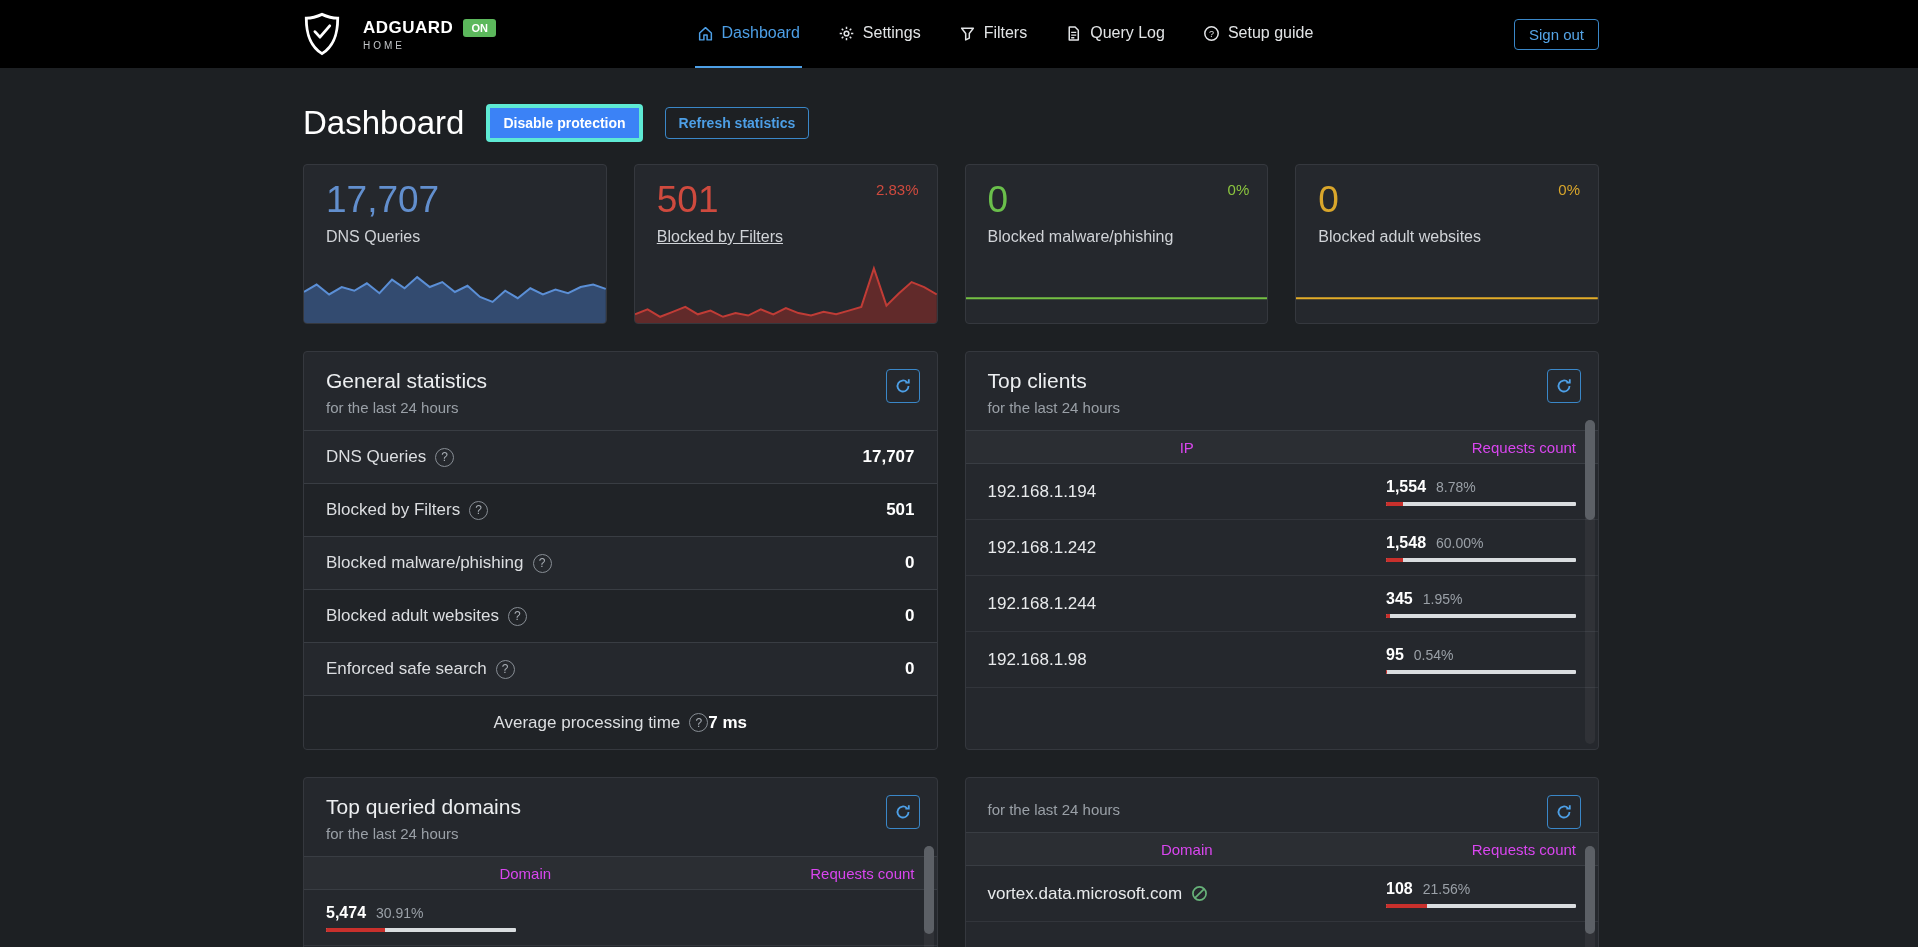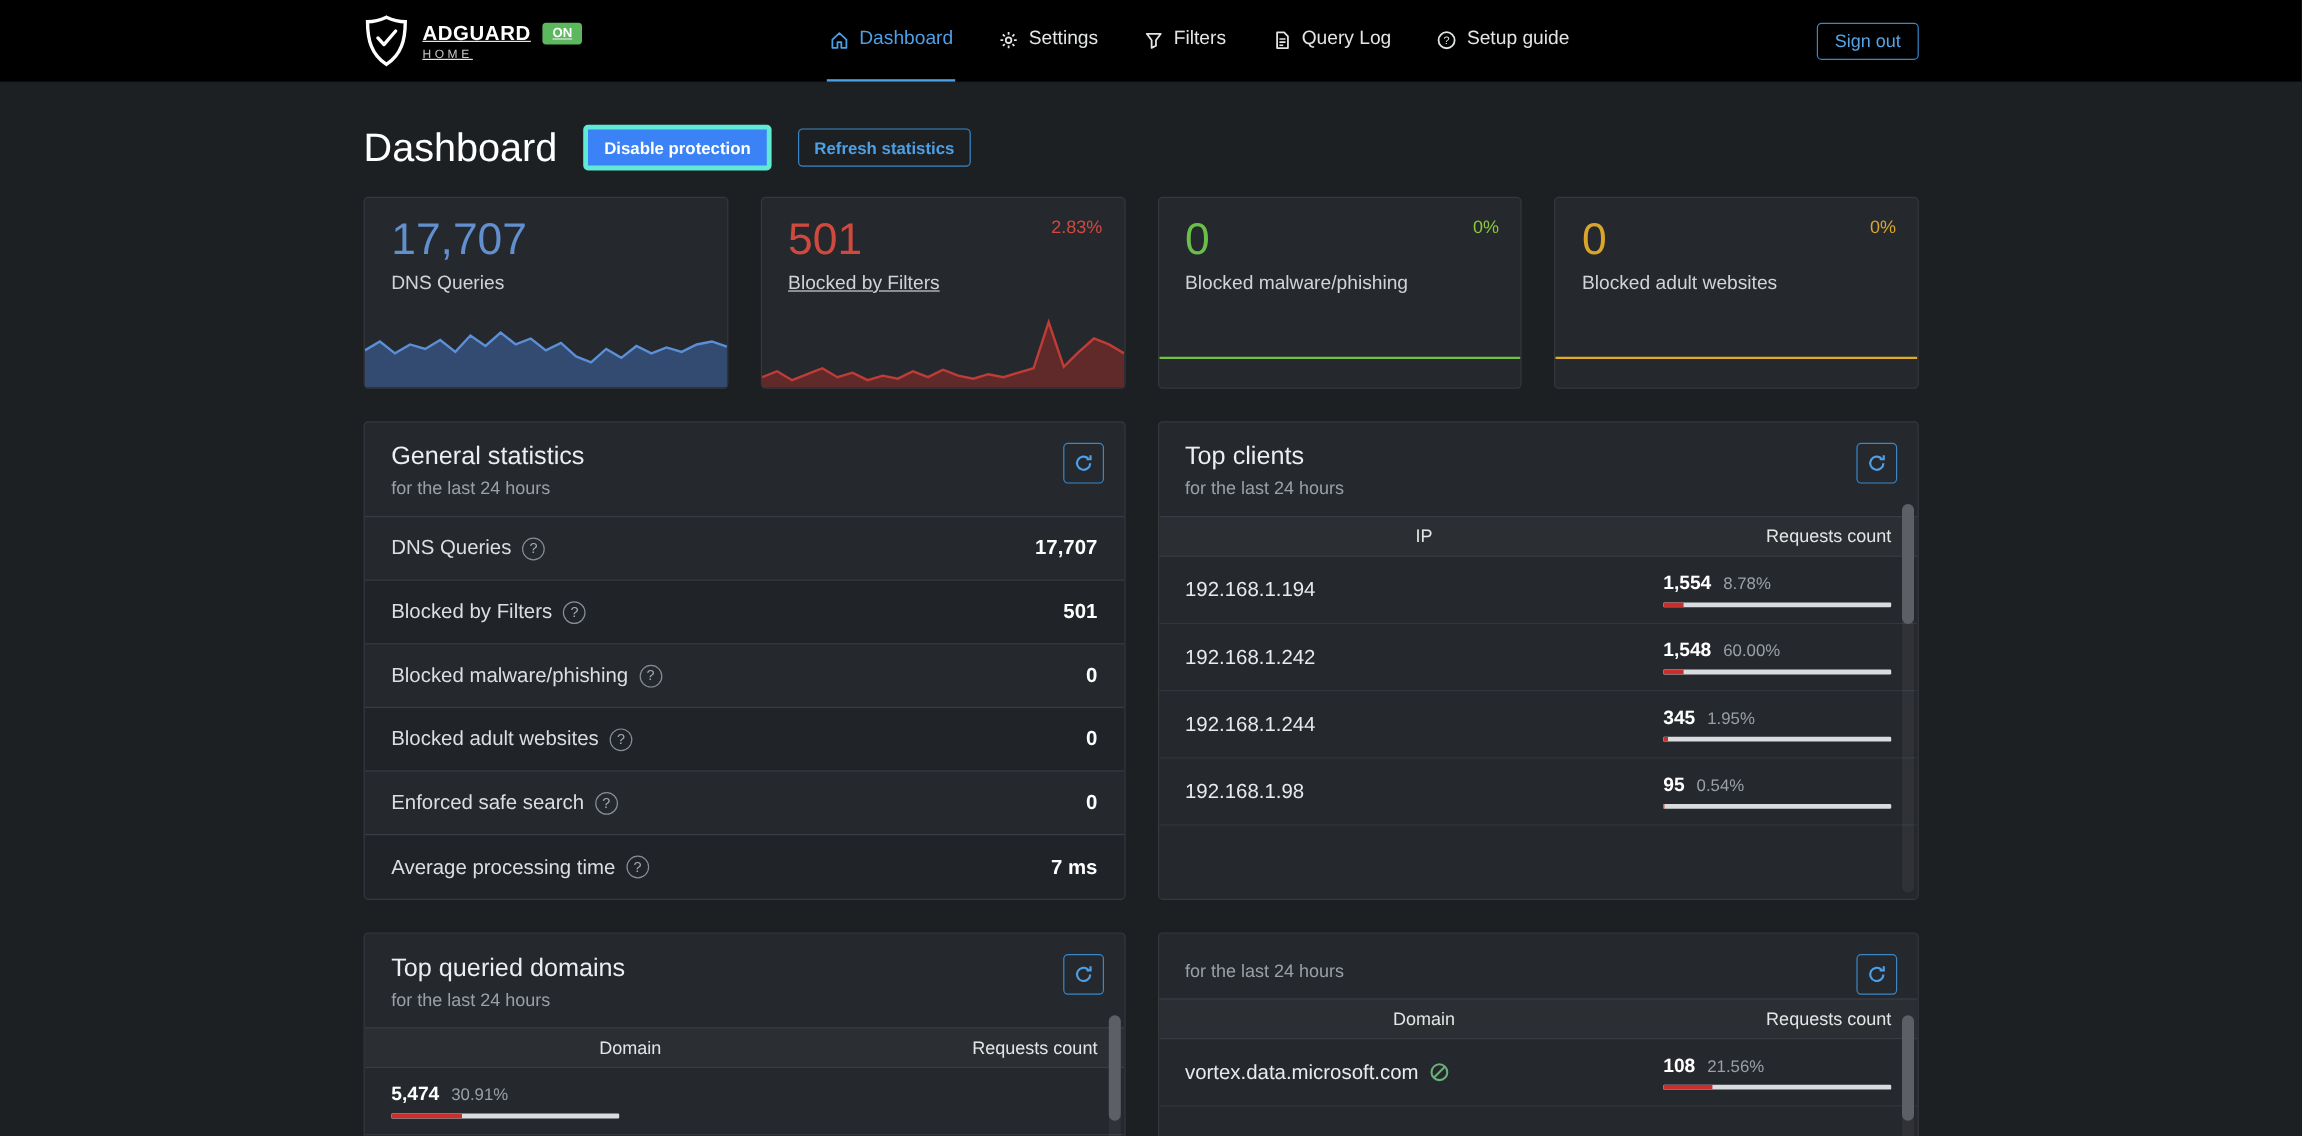--- a/index.html
+++ b/index.html
@@ -11,21 +11,21 @@
     overflow: hidden;
   }
   .page { width: 1918px; height: 947px; overflow: hidden; position: relative; }
 
   
   .navbar { height: 68px; background: #000; }
   .navbar-inner {
     height: 100%; display: flex; align-items: center;
     padding-left: 303px; padding-right: 319px;
   }
-  .brand { display: flex; align-items: center; gap: 11px; text-decoration: underline; }
+  .brand { display: flex; align-items: center; gap: 22px; }
   .brand-text { display: flex; flex-direction: column; }
   .brand-top { display: flex; align-items: center; gap: 10px; }
   .brand-name { font-size: 17px; font-weight: 700; letter-spacing: 0.5px; color: #fff; }
   .brand-sub { font-size: 10px; letter-spacing: 3px; color: #c4c7ca; margin-top: 2px; }
   .on-badge {
     background: #5cb85c; color: #fff; font-size: 11px; font-weight: 700;
     border-radius: 3px; padding: 2px 8px; line-height: 14px;
   }
   .nav-items { flex: 1; display: flex; justify-content: center; gap: 34px; height: 100%; }
   .nav-item {
@@ -78,35 +78,35 @@
     color: #4d9fe6; display: flex; align-items: center; justify-content: center; cursor: pointer;
   }
 
   
   .stats-table { border-top: 1px solid #393d43; }
   .stats-row {
     display: flex; justify-content: space-between; align-items: center;
     height: 53px; padding: 0 22px; border-bottom: 1px solid #393d43;
   }
   .stats-row:nth-child(even) { background: rgba(0,0,0,0.12); }
-  .stats-row:last-child { border-bottom: none; }
+  .stats-row:last-child { border-bottom: none; justify-content: center; }
   .stats-label-wrap { display: flex; align-items: center; }
   .stats-label { font-size: 17px; color: #dcdee1; }
   .q-icon {
     width: 19px; height: 19px; margin-left: 9px; border: 1px solid #878d94; border-radius: 50%;
     color: #a7adb4; font-size: 12px; display: inline-flex; align-items: center; justify-content: center;
     cursor: pointer;
   }
   .stats-value { font-size: 17px; font-weight: 700; color: #fff; }
 
   
   .thead {
     display: flex; align-items: center; height: 34px; padding: 0 22px;
     background: #2b2e33; border-top: 1px solid #393d43; border-bottom: 1px solid #393d43;
-    font-size: 15px; color: #e5e5e5;
+    font-size: 15px; color: #d946ef;
   }
   .col-left { flex: 1; text-align: center; }
   .col-right { width: 190px; text-align: right; }
   .t-row {
     display: flex; align-items: center; height: 56px; padding: 0 22px;
     border-bottom: 1px solid #32353b;
   }
   .t-key { flex: 1; font-size: 17px; color: #e8eaec; cursor: pointer; display: flex; align-items: center; gap: 9px; }
   .req-block { width: 190px; }
   .req-nums { display: flex; align-items: baseline; gap: 10px; }

